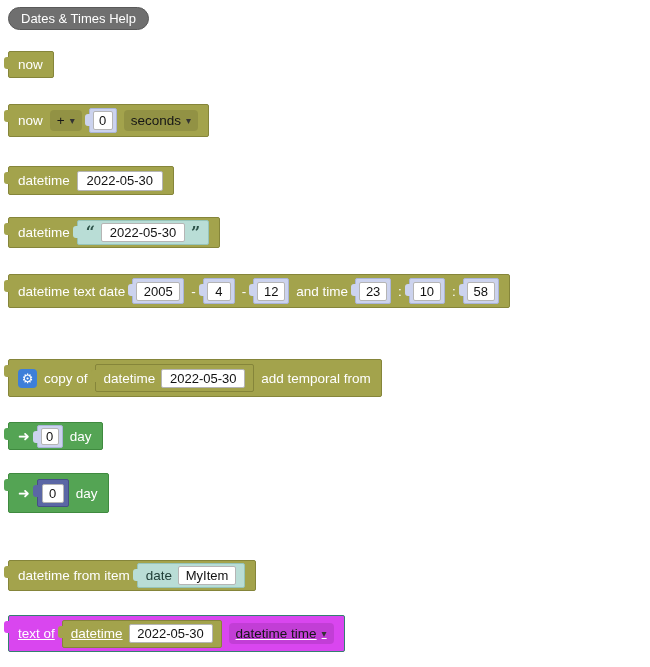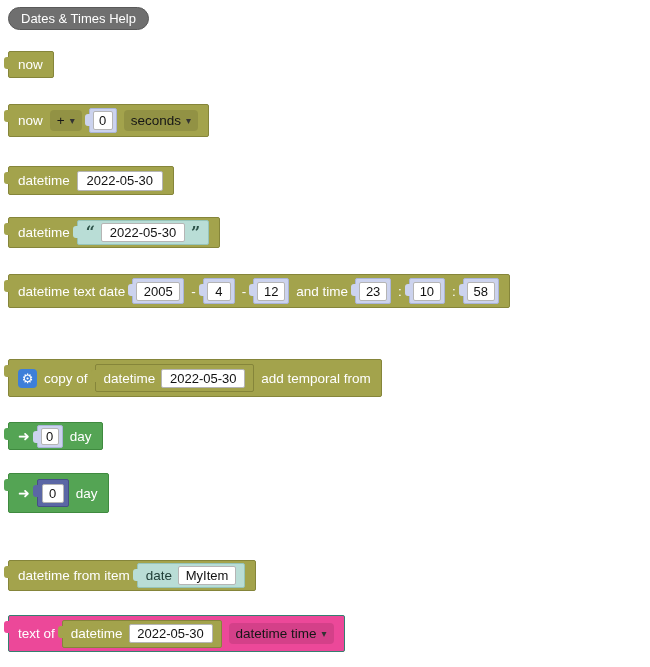--- a/index.html
+++ b/index.html
@@ -26,21 +26,21 @@
     padding: 0 8px; border: 1px solid; border-radius: 2px; font-size: 13.5px;
     white-space: nowrap;
   }
   .block::before, .nb::before {
     content: ""; position: absolute; left: -5px; top: 5px;
     width: 5px; height: 12px; background: inherit; border-radius: 3px 0 0 3px;
   }
 
   .olive { background: #a3a34c; border-color: #85853a; }
   .green { background: #54a454; border-color: #3f8a3f; }
-  .teal  { background: #ec4899; border-color: #357f70; }
+  .teal  { background: #d946ef; border-color: #357f70; text-decoration: underline; }
   .mint  { background: #b9ddd6; border-color: #96c4ba; color: #203f38; }
   .lav   { background: #ccd3ee; border-color: #aab4d8; }
   .blue  { background: #5b67a5; border-color: #454f85; }
 
   .fld {
     height: 20px; border: 1px solid #b5b5b5; border-radius: 2px;
     background: #fff; color: #111; font-size: 13px; text-align: center;
     font-family: inherit; padding: 0 2px;
   }
   .nb .fld { height: 19px; }

